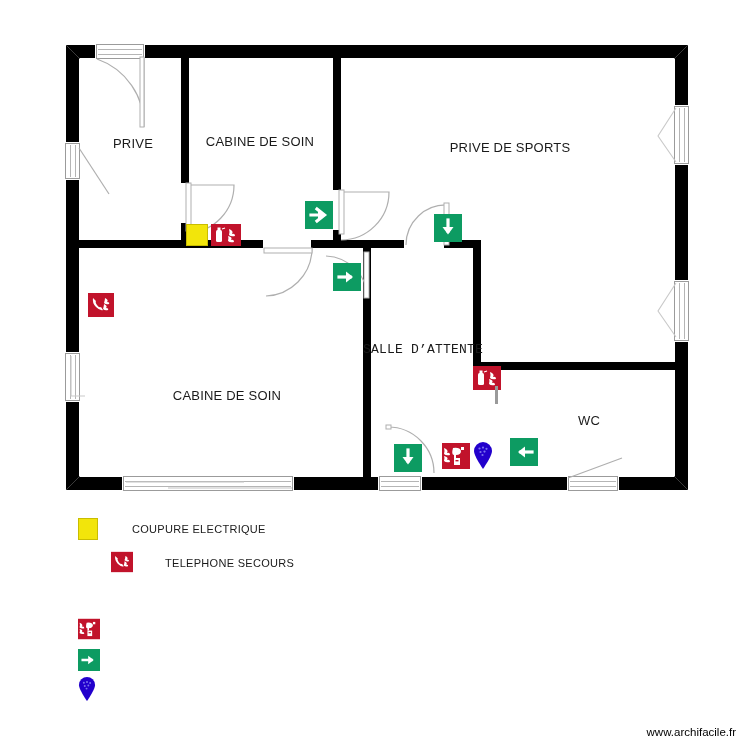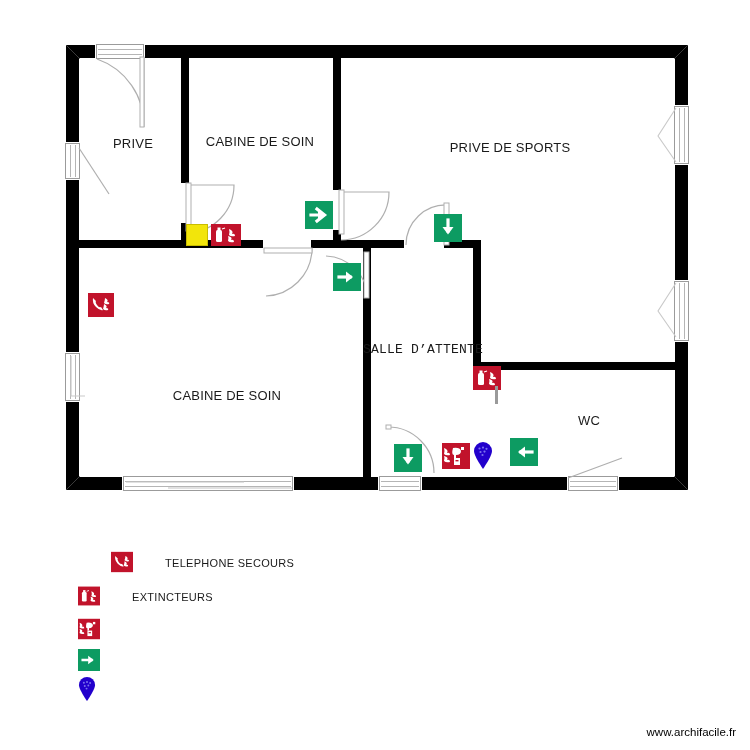--- a/index.html
+++ b/index.html
@@ -394,50 +394,41 @@
       <rect width="28" height="28" fill="#0D9B62"></rect>
       <path d="M11 14 L22 14" stroke="#ffffff" stroke-width="3.2" fill="none" stroke-linecap="square"></path>
       <path d="M15 8.5 L8 14 L15 19.5 Z" fill="#ffffff"></path>
     </svg>
   </div>
 
 </div>
 
 <div id="legend">
 
+  <div class="legend-row" style="top:11px;">
+    <div class="legend-swatch">
+      <div class="marker mk-yellow" style="left:0; top:2px; width:20px; height:22px;"></div>
+    </div>
+    <div class="legend-text">COUPURE ELECTRIQUE</div>
+  </div>
 
   <div class="legend-row" style="top:45px;padding-left:33px;">
     <div class="legend-swatch">
       <svg width="22" height="24" viewBox="0 0 26 24" style="display:block;">
         <rect width="26" height="24" fill="#C1132B"></rect>
         <path d="M5 5 q-1 5 3 9 q4 4 7 3 l-2 -3 q-2 1 -4 -2 q-2 -3 -1 -4 z" fill="#ffffff"></path>
         <g fill="#ffffff">
           <path d="M17 5 q4 2 2 4 q3 0 2 2 q-3 1 -5 -1 q1 -3 1 -5z"></path>
           <path d="M16 11 q4 2 2 4 q3 0 2 2 q-3 1 -5 -1 q1 -3 1 -5z"></path>
         </g>
       </svg>
     </div>
     <div class="legend-text">TELEPHONE SECOURS</div>
   </div>
 
-  <div class="legend-row" style="top:79px;">
-    <div class="legend-swatch">
-      <svg width="22" height="24" viewBox="0 0 28 24" style="display:block;">
-        <rect width="28" height="24" fill="#C1132B"></rect>
-        <rect x="5" y="7" width="6" height="12" rx="1.5" fill="#ffffff"></rect>
-        <rect x="6.5" y="4.5" width="3" height="3" fill="#ffffff"></rect>
-        <path d="M11 6 L14 5" stroke="#ffffff" stroke-width="1.1" fill="none"></path>
-        <g fill="#ffffff">
-          <path d="M17 6 q5 2 3 5 q3 -1 3 2 q-4 1 -6 -1 q1 -3 0 -6z"></path>
-          <path d="M16 13 q5 1 3 4 q3 -1 3 2 q-4 1 -6 -1 q1 -3 0 -5z"></path>
-        </g>
-      </svg>
-    </div>
-    <div class="legend-text">EXTINCTEURS</div>
-  </div>
 
   <div class="legend-row" style="top:112px;">
     <div class="legend-swatch">
       <svg width="22" height="24" viewBox="0 0 28 26" style="display:block;">
         <rect width="28" height="26" fill="#C1132B"></rect>
         <g fill="#ffffff">
           <path d="M2 5 q5 2 3 5 q3 -1 3 2 q-4 1 -6 -1 q1 -3 0 -6z"></path>
           <path d="M2 13 q5 1 3 4 q3 -1 3 2 q-4 1 -6 -1 q1 -3 0 -5z"></path>
         </g>
         <path d="M11 5 q7 -1 8 3 q0 4 -5 4 l0 3 l-2 0 l0 -3 q-3 0 -1 -7z" fill="#ffffff"></path>

